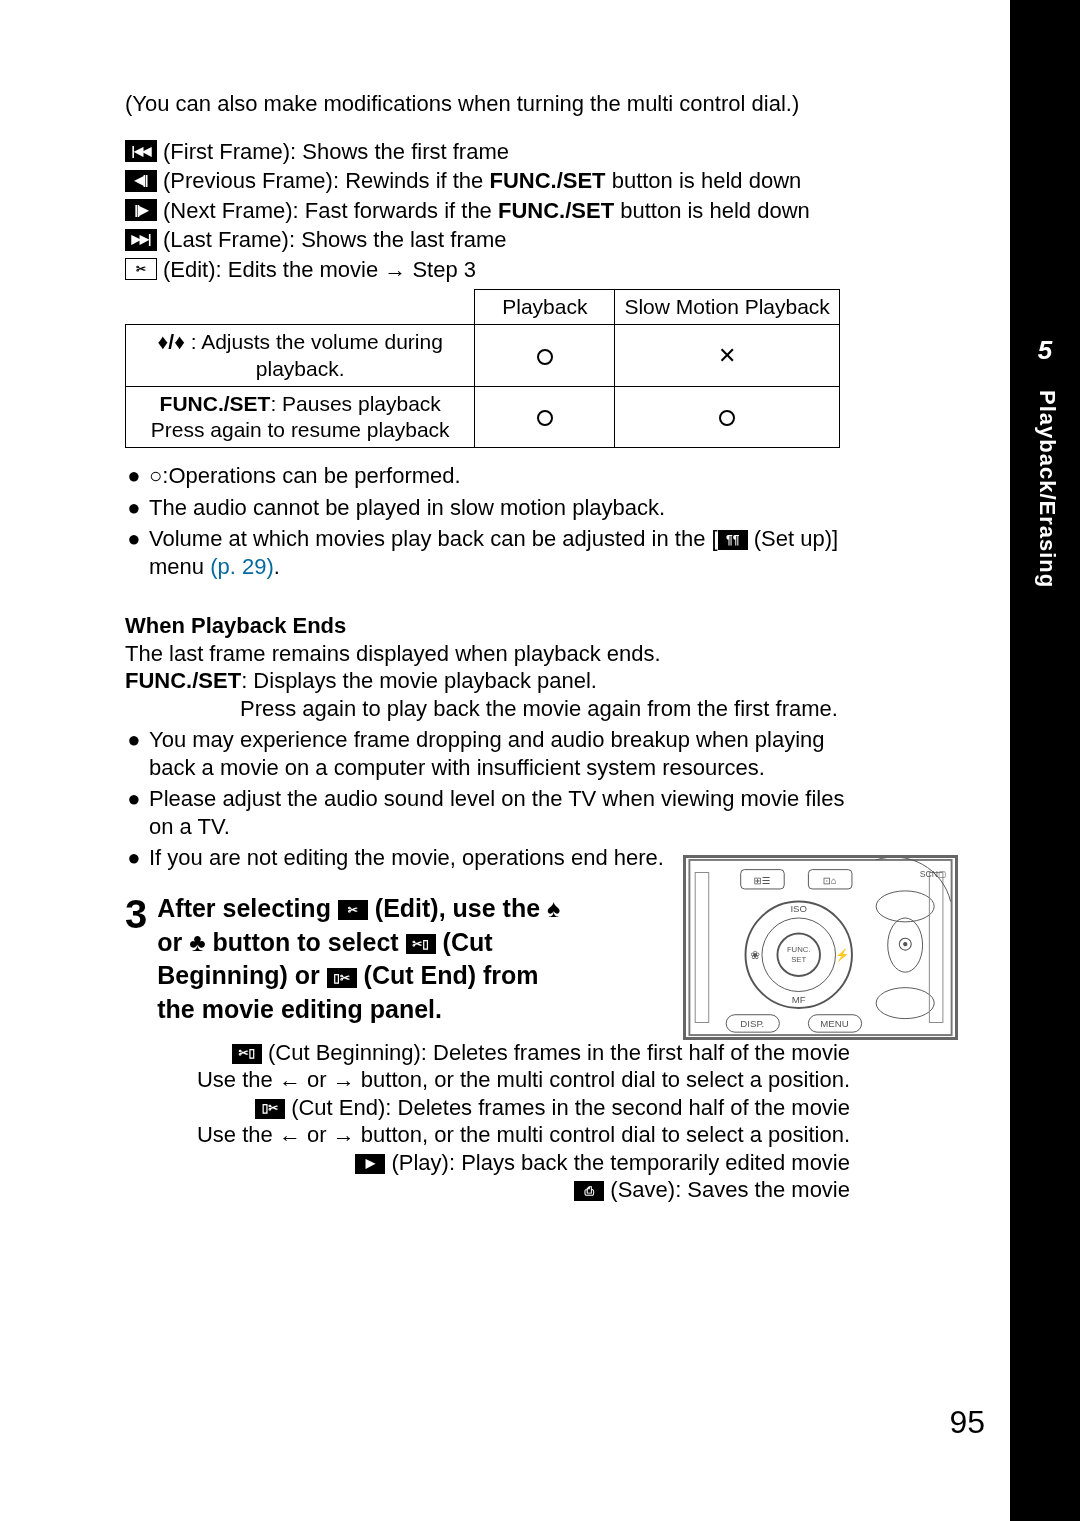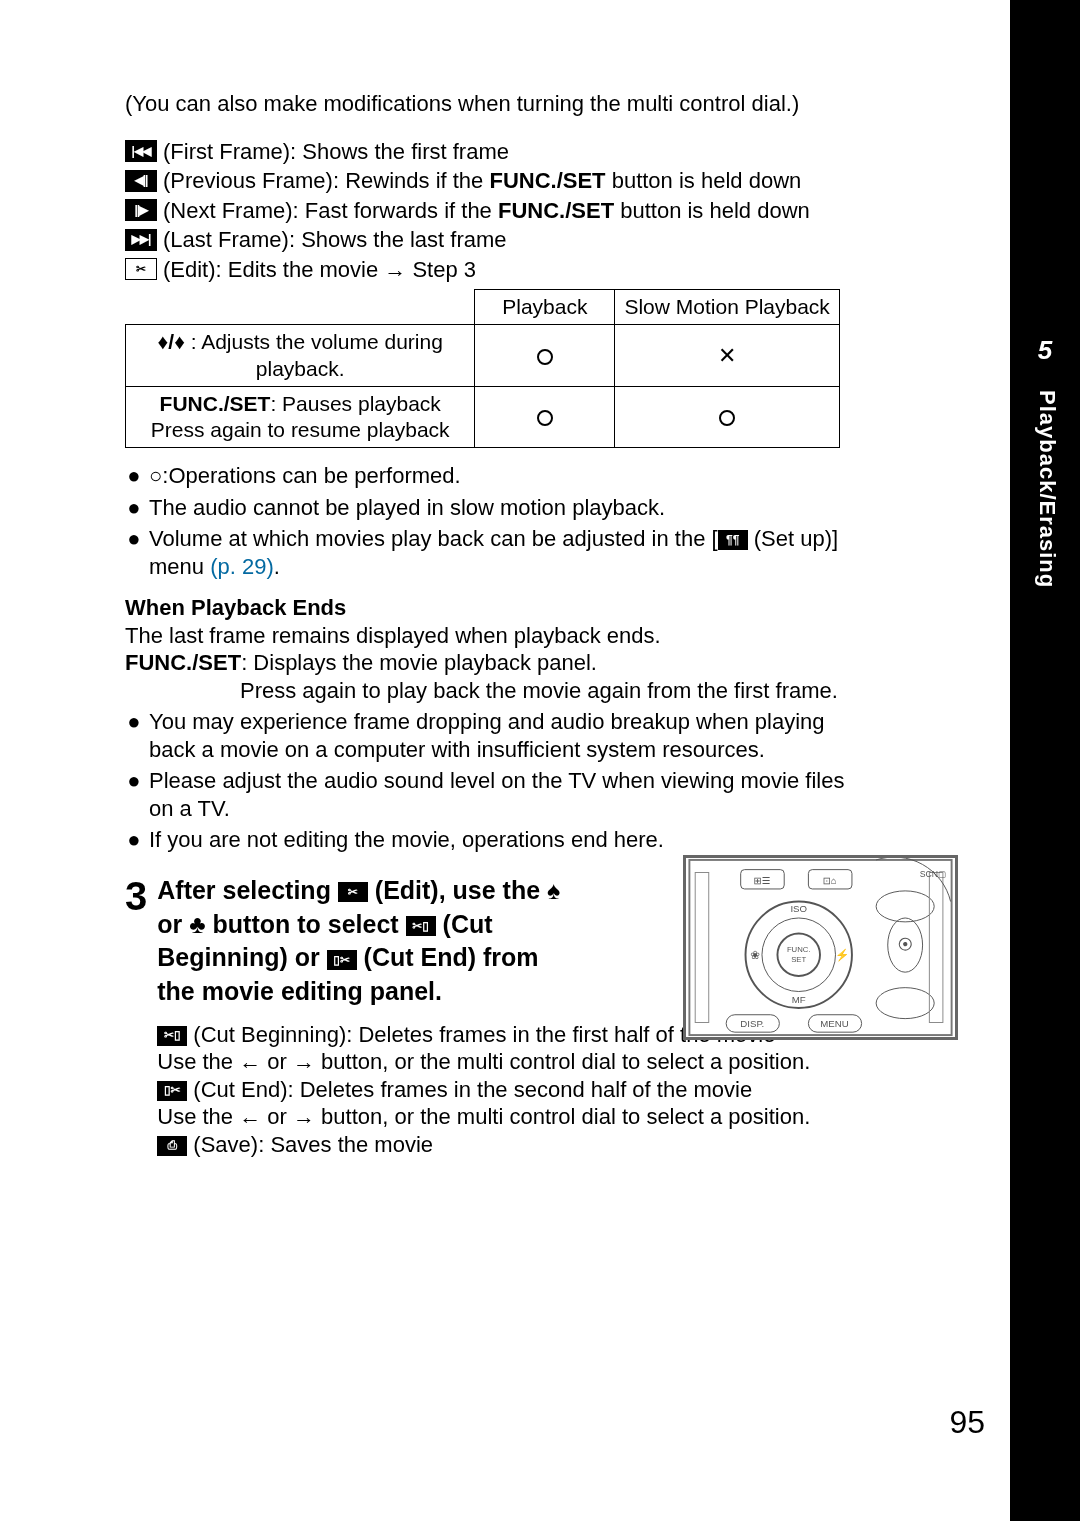--- a/index.html
+++ b/index.html
@@ -16,29 +16,29 @@
   .icon-list .row { display: flex; align-items: center; gap: 6px; margin-bottom: 2px; }
   .icon-list .row .txt { flex: 1; }
   .section-h { font-weight: bold; font-size: 26px; margin-top: 22px; border-bottom: 2px solid #000; padding-bottom: 5px; margin-bottom: 10px; }
   table.ops { border-collapse: collapse; width: 715px; margin-top: 6px; }
   table.ops td, table.ops th { border: 1px solid #000; padding: 4px 8px; font-size: 21px; text-align: center; vertical-align: middle; }
   table.ops td.left { text-align: center; }
   .bullets { margin-top: 14px; }
   .bul { display: flex; gap: 6px; margin-bottom: 4px; }
   .bul .dot { min-width: 18px; text-align: center; }
   .bul .txt { flex: 1; }
-  .subh { font-weight: bold; margin-top: 14px; }
+  .subh { font-weight: bold; margin-top: 32px; }
   .indent { margin-left: 60px; }
   .step3 { display: flex; gap: 10px; margin-top: 20px; }
   .step3 .num { font-size: 40px; font-weight: bold; line-height: 1; margin-top: 2px; }
   .step3 .body { flex: 1; }
   .step3-title { font-weight: bold; font-size: 25px; line-height: 1.35; width: 420px; }
   .camera-box { position: absolute; right: 122px; top: 855px; width: 275px; height: 185px; border: 3px solid #666; background: #fff; }
   .camera-box svg { width: 100%; height: 100%; }
-  .step3-after { margin-top: 12px; }
+  .step3-after { margin-top: 12px; text-align: right; }
   .inline-icon { display: inline-flex; justify-content: center; align-items: center; width: 30px; height: 20px; background: #000; color: #fff; font-size: 12px; vertical-align: middle; font-weight: bold; }
   .arrow { font-weight: bold; }
   .pagenum { position: absolute; right: 95px; bottom: 80px; font-size: 32px; }
   .xref { color: #0369a1; text-align: center; }
   .circle { display: inline-block; width: 16px; height: 16px; border: 2px solid #000; border-radius: 50%; vertical-align: middle; }
   .xmark { font-size: 22px; }
 </style>
 </head>
 <body>
 
@@ -146,20 +146,21 @@
       <div class="body">
         <div class="step3-title">
           <span>After selecting </span><span class="inline-icon">✂</span><span> (Edit), use the </span><span class="arrow">♠</span><span> or </span><span class="arrow">♣</span><span> button to select </span><span class="inline-icon">✂▯</span><span> (Cut Beginning) or </span><span class="inline-icon">▯✂</span><span> (Cut End) from the movie editing panel.</span>
         </div>
 
         <div class="step3-after">
           <div><span class="inline-icon">✂▯</span><span> (Cut Beginning): Deletes frames in the first half of the movie</span></div>
           <div><span>Use the </span><span class="arrow">←</span><span> or </span><span class="arrow">→</span><span> button, or the multi control dial to select a position.</span></div>
           <div><span class="inline-icon">▯✂</span><span> (Cut End): Deletes frames in the second half of the movie</span></div>
           <div><span>Use the </span><span class="arrow">←</span><span> or </span><span class="arrow">→</span><span> button, or the multi control dial to select a position.</span></div>
+          <div><span class="inline-icon">▶</span><span> (Play): Plays back the temporarily edited movie</span></div>
           <div><span class="inline-icon">⎙</span><span> (Save): Saves the movie</span></div>
         </div>
       </div>
     </div>
 
   </div>
 
   <div class="camera-box">
     <svg viewBox="0 0 275 185">
       <rect x="2" y="2" width="271" height="181" fill="#fff" stroke="#777" stroke-width="2"></rect>

